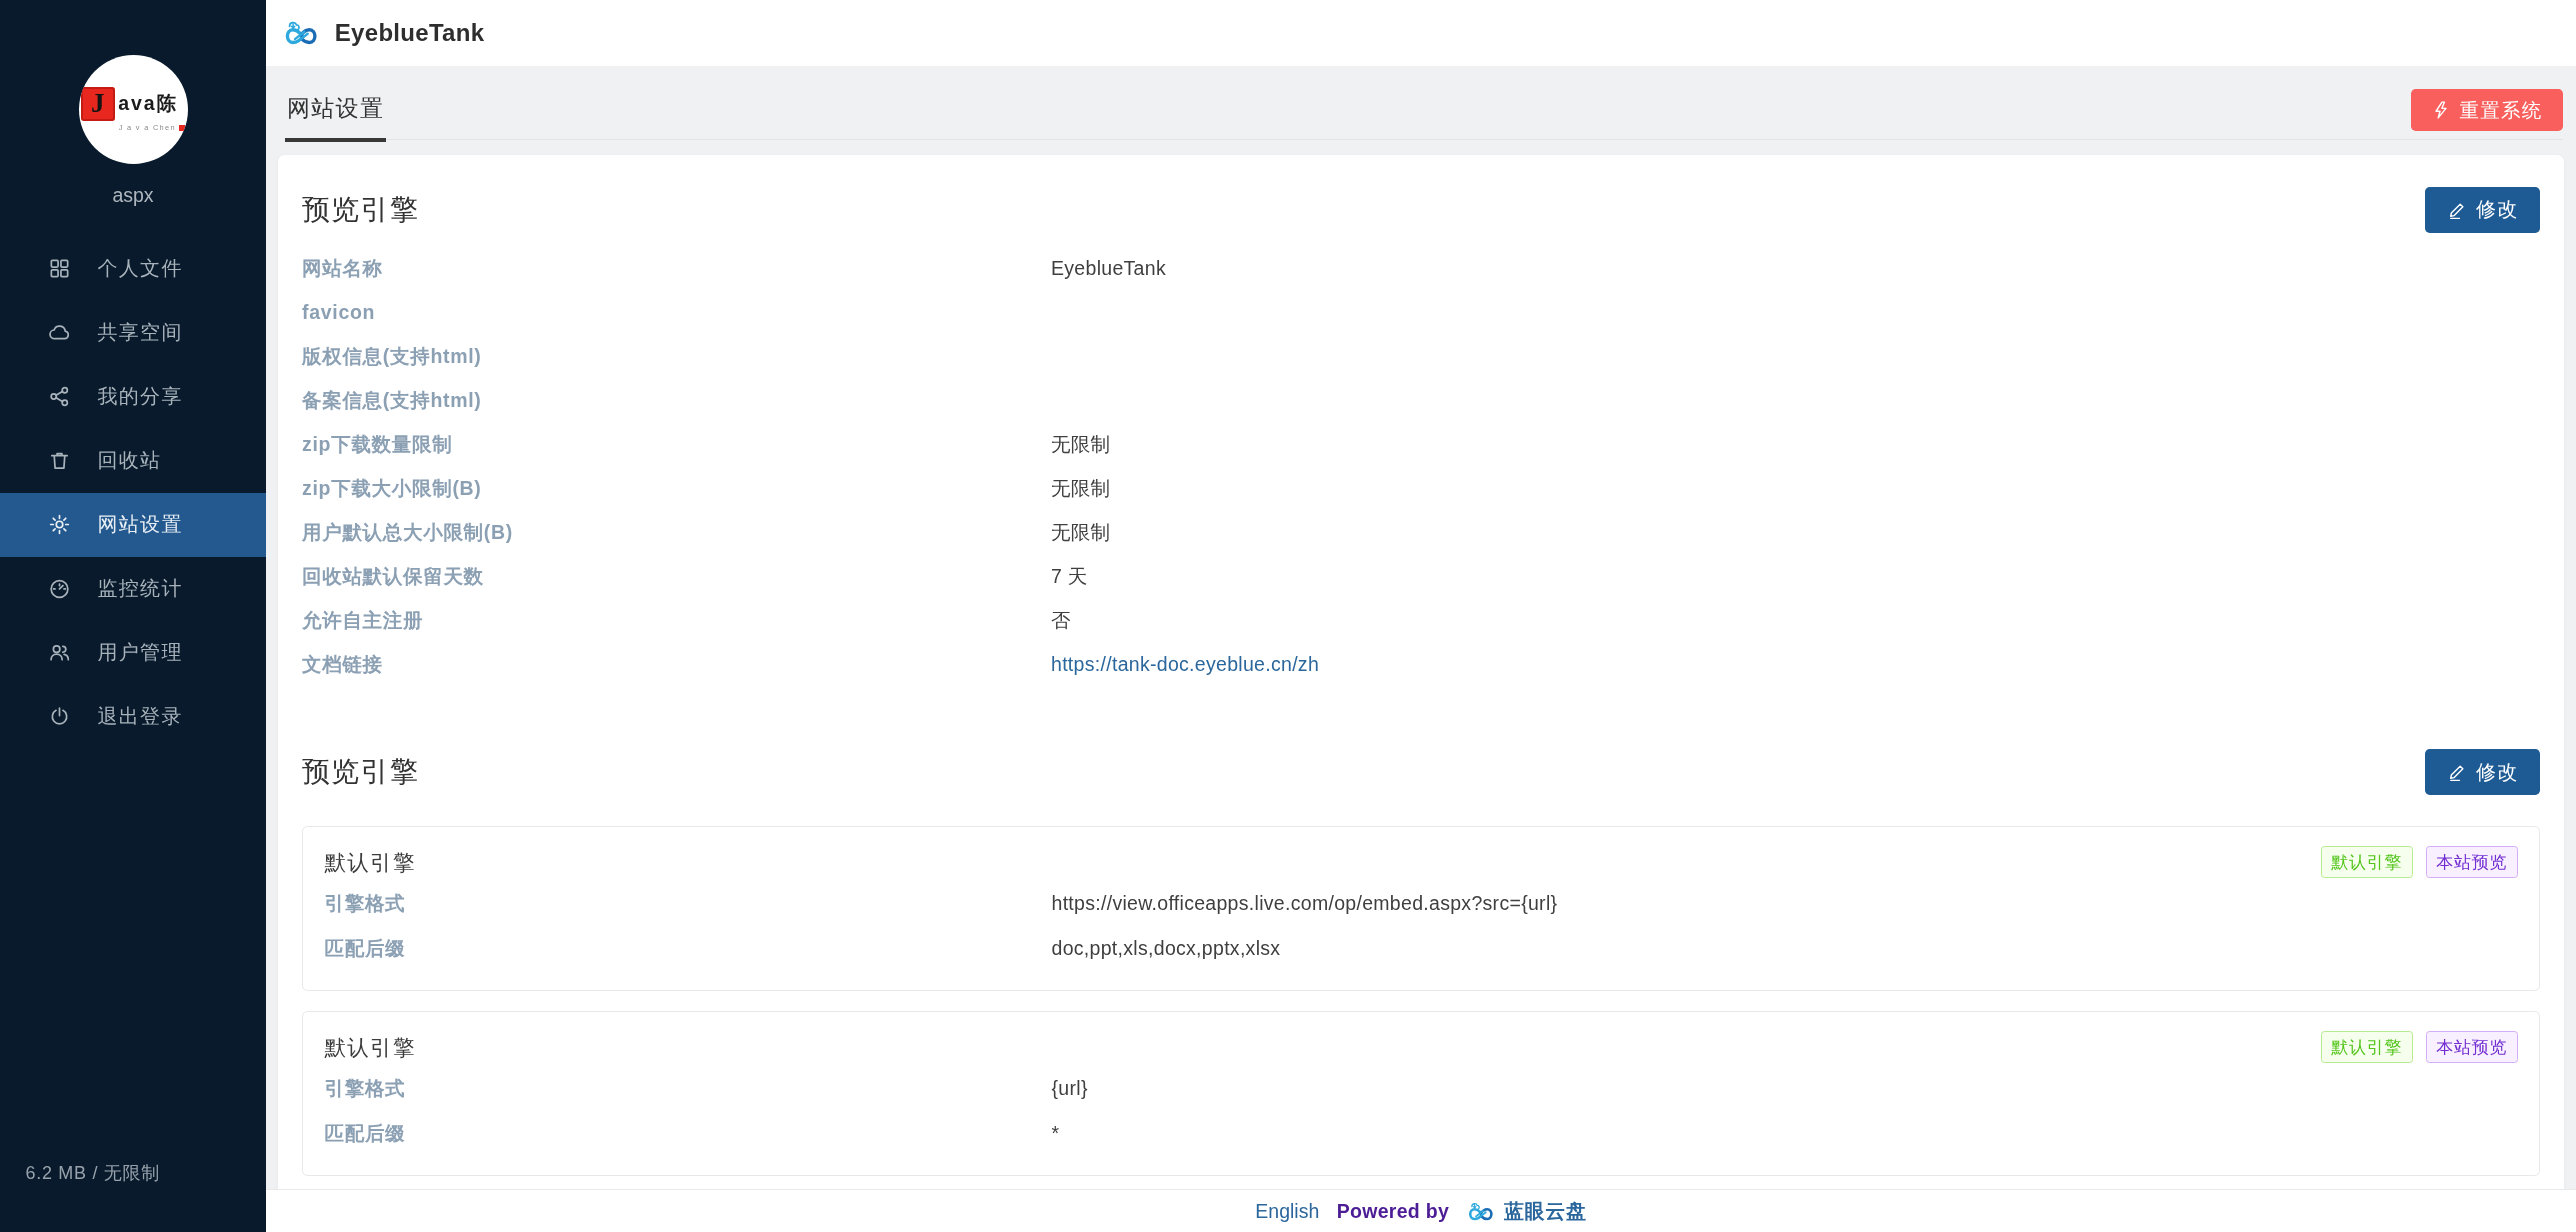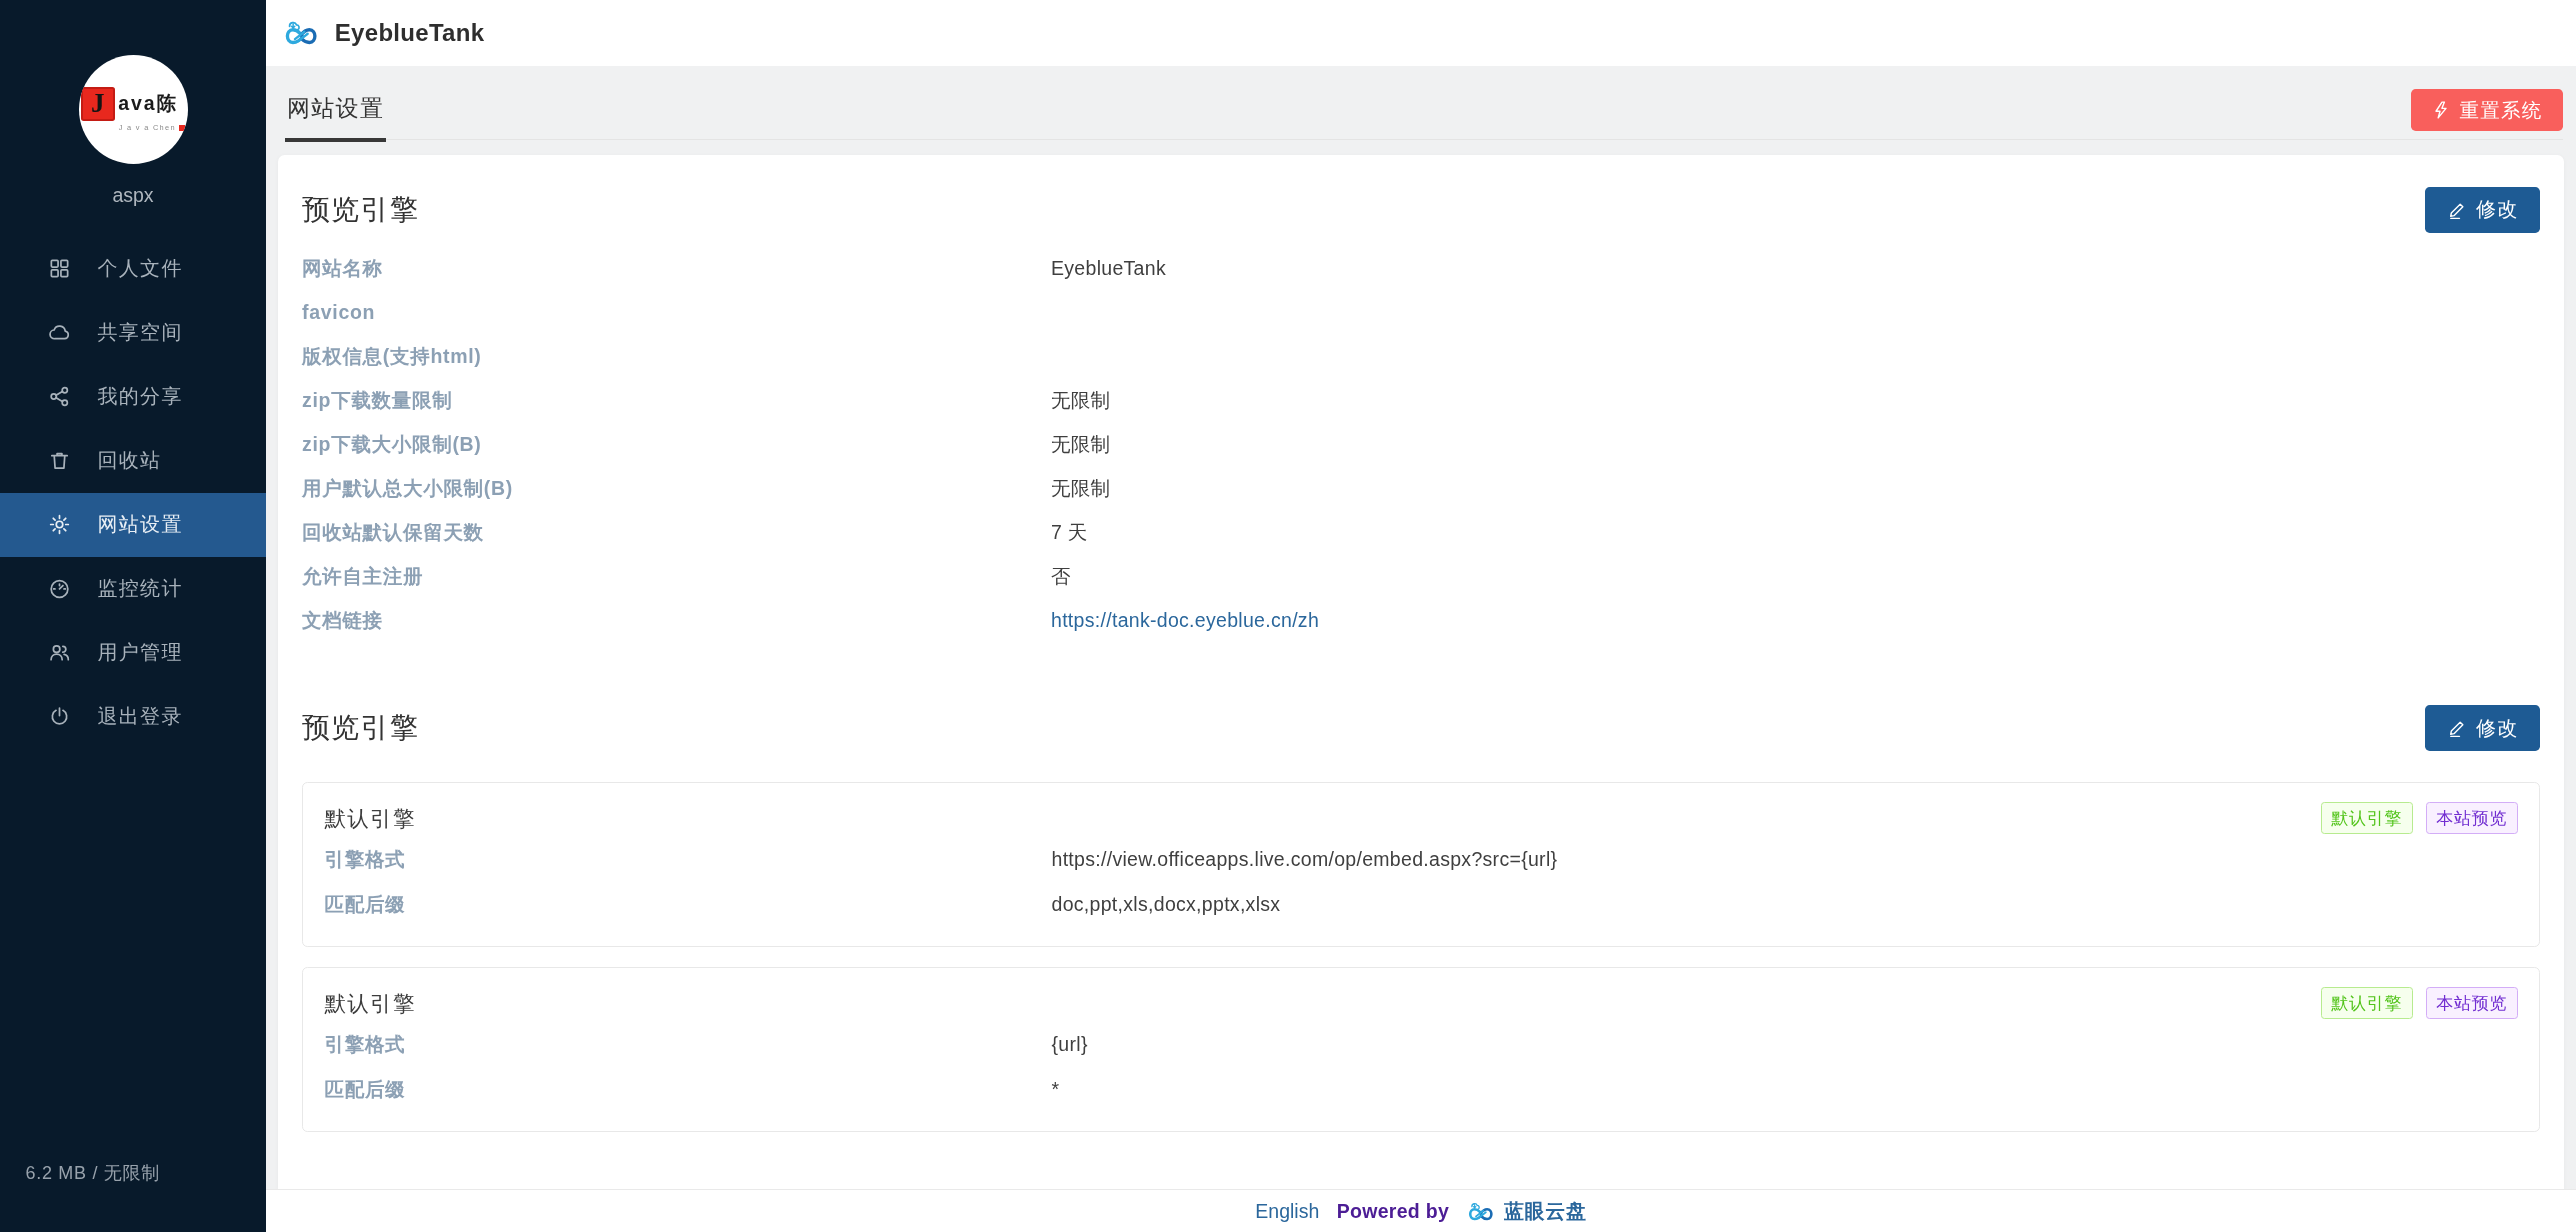--- a/index.html
+++ b/index.html
@@ -263,20 +263,24 @@
           <div class="kv-row">
               <span class="kv-label">网站名称</span>
               <span class="kv-value">EyeblueTank</span>
             </div>
           <div class="kv-row">
               <span class="kv-label">favicon</span>
               <span class="kv-value"></span>
             </div>
           <div class="kv-row">
               <span class="kv-label">版权信息(支持html)</span>
+              <span class="kv-value"></span>
+            </div>
+          <div class="kv-row">
+              <span class="kv-label">备案信息(支持html)</span>
               <span class="kv-value"></span>
             </div>
           <div class="kv-row">
               <span class="kv-label">zip下载数量限制</span>
               <span class="kv-value">无限制</span>
             </div>
           <div class="kv-row">
               <span class="kv-label">zip下载大小限制(B)</span>
               <span class="kv-value">无限制</span>
             </div>

